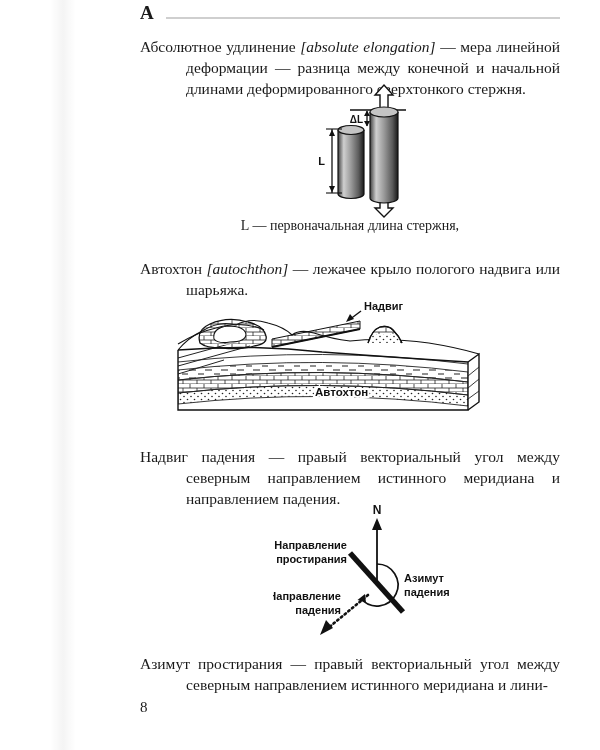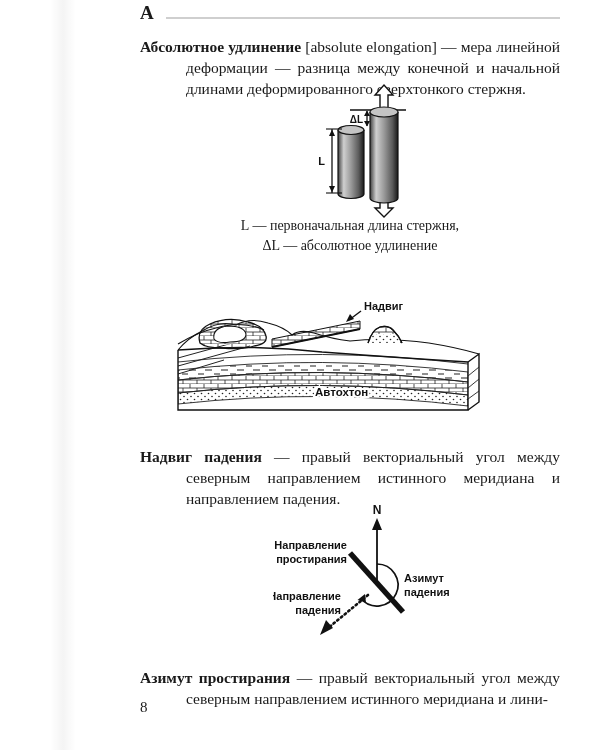--- a/index.html
+++ b/index.html
@@ -25,26 +25,26 @@
     position:absolute;left:166px;top:17px;width:394px;height:2px;
     background:#cfcfcf;
   }
   .entry{
     position:absolute;left:140px;width:420px;
     font-size:15.5px;line-height:21px;
     text-align:justify;
     padding-left:46px;text-indent:-46px;
     box-sizing:border-box;
   }
-  .entry .term{font-weight:bold;}
-  .entry .lang{}
+  .entry .term{font-weight:normal;}
+  .entry .lang{font-style:italic;}
   #entry-1{top:36px;}
   #entry-2{top:258px;}
   #entry-3{top:446px;}
-  #entry-4{top:667px;}
+  #entry-4{top:653px;}
   .fig{position:absolute;}
   #fig-elongation{left:296px;top:83px;}
   #fig-autochthon{left:172px;top:296px;}
   #fig-azimuth{left:273px;top:500px;}
   .caption{
     position:absolute;left:140px;width:420px;
     font-size:14px;line-height:20px;text-align:center;
   }
   #caption-elongation{top:216px;}
   #caption-autochthon{top:419px;}
@@ -107,23 +107,23 @@
       <line x1="30" y1="46" x2="46" y2="46" stroke-width="1.1"></line>
       <line x1="30" y1="110" x2="46" y2="110" stroke-width="1.1"></line>
       <polygon points="33,53 39,53 36,46.5" stroke="none"></polygon>
       <polygon points="33,103 39,103 36,109.5" stroke="none"></polygon>
     </g>
     <text class="fig-label" x="29" y="82" font-size="11" text-anchor="end" fill="#111">L</text>
   </svg>
 
   <div class="caption" id="caption-elongation">
     <div>L — первоначальная длина стержня,</div>
-    <div>ΔL — абсолютное удлинение</div>
   </div>
 
+  <div class="entry" id="entry-2"><span class="term">Автохтон</span><span class="lang"> [autochthon]</span><span class="def"> — лежачее крыло пологого надвига или шарьяжа.</span></div>
 
   <svg class="fig" id="fig-autochthon" width="312" height="124" viewBox="0 0 312 124">
     <defs>
       <pattern id="bricks" width="14" height="8" patternUnits="userSpaceOnUse">
         <path d="M0,4 h14 M0,8 h14 M4,0 v4 M11,4 v4" stroke="#222" stroke-width="0.8" fill="none"></path>
       </pattern>
       <pattern id="dots" width="7" height="6" patternUnits="userSpaceOnUse">
         <circle cx="1.5" cy="1.5" r="0.8" fill="#222"></circle>
         <circle cx="5" cy="4.5" r="0.8" fill="#222"></circle>
       </pattern>

